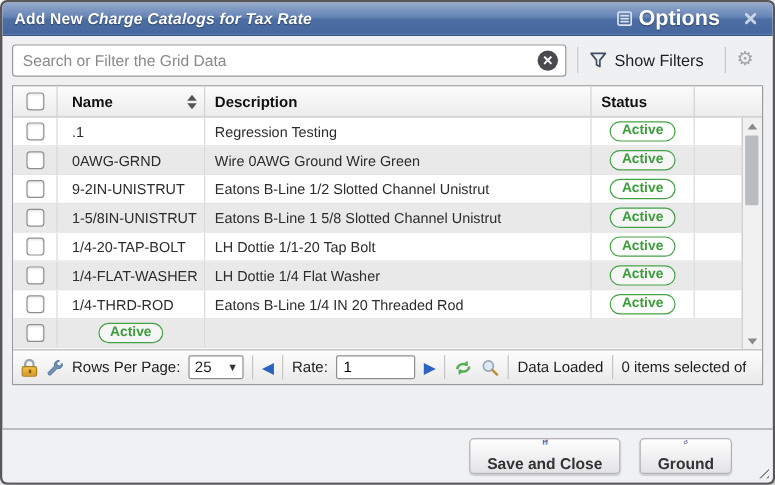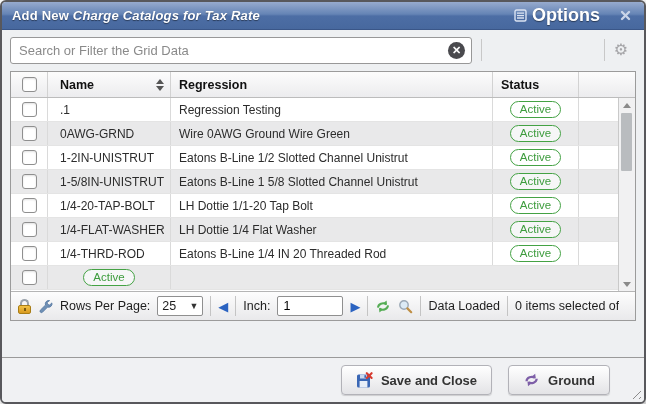--- a/index.html
+++ b/index.html
@@ -70,21 +70,21 @@
   .grid-row>div:last-child{ border-right:none; }
   .cell-name{ padding-left:12px !important; }
   .cell-status{ justify-content:center; padding-left:0 !important; }
   .cb{
     width:15px; height:15px; border:1px solid #8f8f8f; border-radius:3px; background:#fff;
     box-shadow:inset 0 1px 2px rgba(0,0,0,.12); cursor:pointer; margin-left:3px;
   }
   .ghead .cb{ margin-left:3px; }
   .badge{
     border:1.5px solid #44a244; color:#3d9c3d; border-radius:9px;
-    font-size:11.5px; font-weight:normal; padding:1px 9px 2px 9px; background:rgba(255,255,255,.6);
+    font-size:11.5px; font-weight:bold; padding:1px 9px 2px 9px; background:rgba(255,255,255,.6);
   }
   
   .vscroll{ flex:0 0 17px; background:#f1f1f2; border-left:1px solid #c9c9c9; position:relative; }
   .vs-up,.vs-dn{ position:absolute; left:0; width:100%; height:14px; display:flex; align-items:center; justify-content:center; cursor:pointer;}
   .vs-up{ top:0; } .vs-dn{ bottom:0; }
   .vs-up i{ width:0;height:0;border-left:4px solid transparent;border-right:4px solid transparent;border-bottom:5px solid #8a8a8a;}
   .vs-dn i{ width:0;height:0;border-left:4px solid transparent;border-right:4px solid transparent;border-top:5px solid #8a8a8a;}
   .vs-thumb{ position:absolute; top:15px; left:2px; width:11px; height:58px; background:#b9bcbf; border-radius:1px; cursor:pointer;}
   
   .pager{
@@ -111,21 +111,21 @@
   
   .gap{ flex:1; }
   .footer{
     flex:0 0 45px; border-top:1px solid #9a9a9a; background:#f0f1f3;
     display:flex; align-items:center; justify-content:flex-end; gap:16px; padding-right:34px;
   }
   .btn{
     height:30px; display:flex; align-items:center; gap:8px; padding:0 14px;
     border:1px solid #b2b2b8; border-radius:4px;
     background:linear-gradient(#ffffff,#e3e3e6); box-shadow:0 1px 1px rgba(0,0,0,.15);
-    font-size:13px; font-weight:bold; color:#333; cursor:pointer;
+    font-size:13px; font-weight:bold; color:#333; cursor:pointer;flex-direction:column;
   }
   .resize-grip{
     position:absolute; right:3px; bottom:3px; width:12px; height:12px; cursor:nwse-resize;
     background:repeating-linear-gradient(135deg, transparent 0 3px, #8a8a8a 3px 4px);
     clip-path:polygon(100% 0, 100% 100%, 0 100%);
   }
 </style>
 </head>
 <body>
 
@@ -150,39 +150,45 @@
       </svg>
     </div>
   </div>
 
   <div class="filterbar">
     <div class="searchwrap">
       <input type="text" placeholder="Search or Filter the Grid Data" style="">
       <div class="clearbtn">✕</div>
     </div>
     <div class="vdiv"></div>
+    <div class="showfilters">
+      <svg width="15" height="15" viewBox="0 0 15 15">
+        <path d="M1.5 1.5 h12 l-4.6 5.6 v5.4 l-2.8 -1.6 v-3.8 z" fill="none" stroke="#3e4e60" stroke-width="1.4" stroke-linejoin="round"></path>
+      </svg>
+      <span>Show Filters</span>
+    </div>
     <div class="fb-spacer"></div>
     <div class="vdiv"></div>
     <div class="gear">⚙</div>
   </div>
 
   <div class="grid">
     <div class="ghead">
       <div>
           <div class="cb"></div>
         </div>
       <div class="hname">
         <span>Name</span>
         <span class="sorticon">
             <i class="up"></i>
             <i class="dn"></i>
           </span>
       </div>
       <div>
-          <span>Regression</span>
+          <span>Description</span>
         </div>
       <div>
           <span>Status</span>
         </div>
       <div></div>
     </div>
 
     <div class="gviewport">
       <div class="rows">
   <div class="grid-row">
@@ -206,21 +212,21 @@
     <div class="cell-status">
               <span class="badge">Active</span>
             </div>
     <div></div>
   </div>
 
   <div class="grid-row">
     <div>
               <div class="cb"></div>
             </div>
-    <div class="cell-name">1-2IN-UNISTRUT</div>
+    <div class="cell-name">9-2IN-UNISTRUT</div>
     <div>Eatons B-Line 1/2 Slotted Channel Unistrut</div>
     <div class="cell-status">
               <span class="badge">Active</span>
             </div>
     <div></div>
   </div>
 
   <div class="grid-row alt">
     <div>
               <div class="cb"></div>
@@ -302,21 +308,21 @@
         </svg>
       </div>
       <span>Rows Per Page:</span>
       <div class="fake-select">
         <span>25</span>
         <span class="selarrow">▼</span>
       </div>
       <div class="pdiv"></div>
       <span class="arrowbtn">◀</span>
       <div class="pdiv"></div>
-      <span>Inch:</span>
+      <span>Rate:</span>
       <input class="pageinput" type="text" value="1" style="">
       <span class="arrowbtn">▶</span>
       <div class="pdiv"></div>
       <div class="toolicon">
         <svg width="16" height="15" viewBox="0 0 16 15">
           <path d="M3 8.6 a5 4.4 0 0 1 8.2 -3.2" fill="none" stroke="#55ad55" stroke-width="2"></path>
           <path d="M11.6 1.6 l0.4 4.4 -4.2 -1.4 z" fill="#55ad55"></path>
           <path d="M13 6.4 a5 4.4 0 0 1 -8.2 3.2" fill="none" stroke="#55ad55" stroke-width="2"></path>
           <path d="M4.4 13.4 l-0.4 -4.4 4.2 1.4 z" fill="#55ad55"></path>
         </svg>

